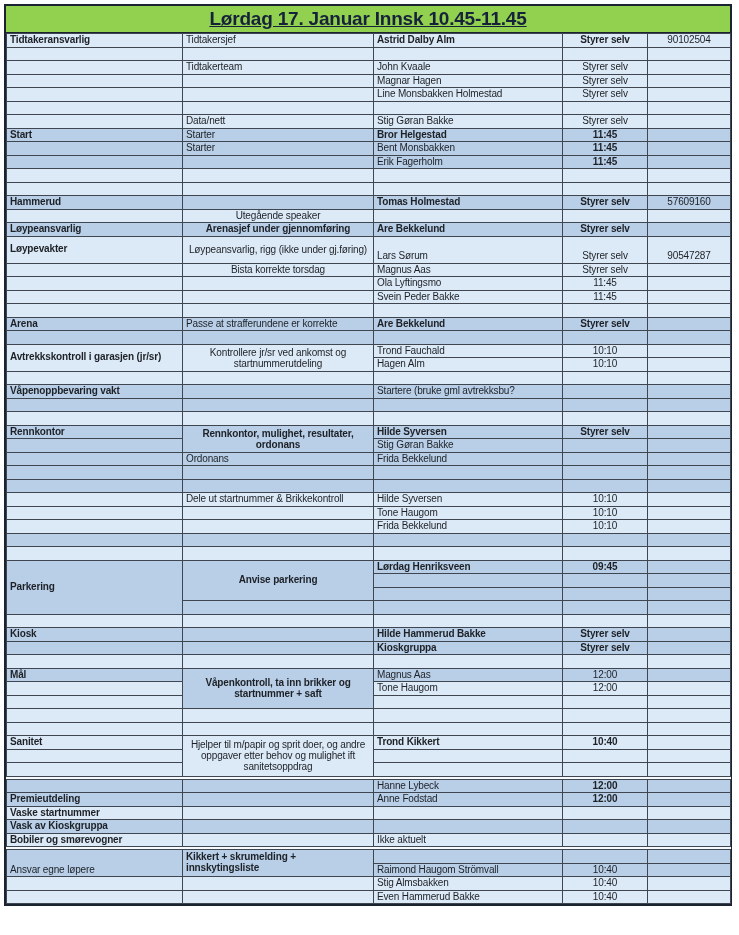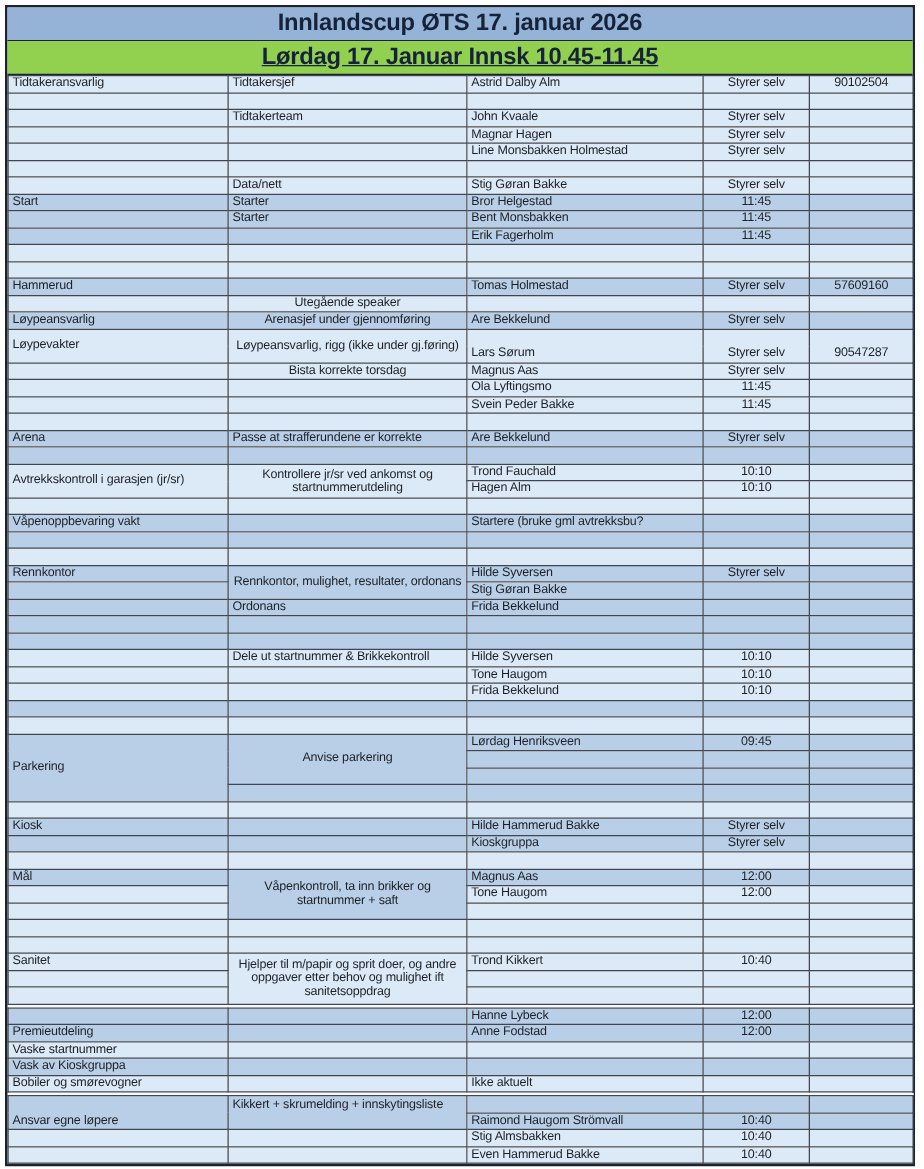--- a/index.html
+++ b/index.html
@@ -30,31 +30,30 @@
   td{
     border:1px solid #40464f;
     font-size:10px;line-height:10.5px;letter-spacing:-0.15px;
     color:var(--text,#1d2127);
     padding:0 3px;overflow:hidden;white-space:nowrap;
     vertical-align:middle;box-sizing:border-box;
   }
   td.w{white-space:normal;line-height:11px}
   td.L{background:var(--row-light,#dce9f6)}
   td.D{background:var(--row-dark,#b9cfe7)}
-  td.b{font-weight:normal}
+  td.b{font-weight:bold}
   td.al{text-align:left}
   td.ac{text-align:center}
   td.vt{vertical-align:top;padding-top:1px}
   td.vb{vertical-align:bottom;padding-bottom:1px}
 </style>
 </head>
 <body>
 
 <div class="sheet">
-  <div class="hdr h1">Innlandscup ØTS 17. januar 2026</div>
   <div class="hdr h2">Lørdag 17. Januar Innsk 10.45-11.45</div>
   <table>
     <colgroup>
       <col class="cA">
         <col class="cB">
         <col class="cC">
         <col class="cD">
         <col class="cE">
     </colgroup>
     <tbody>

